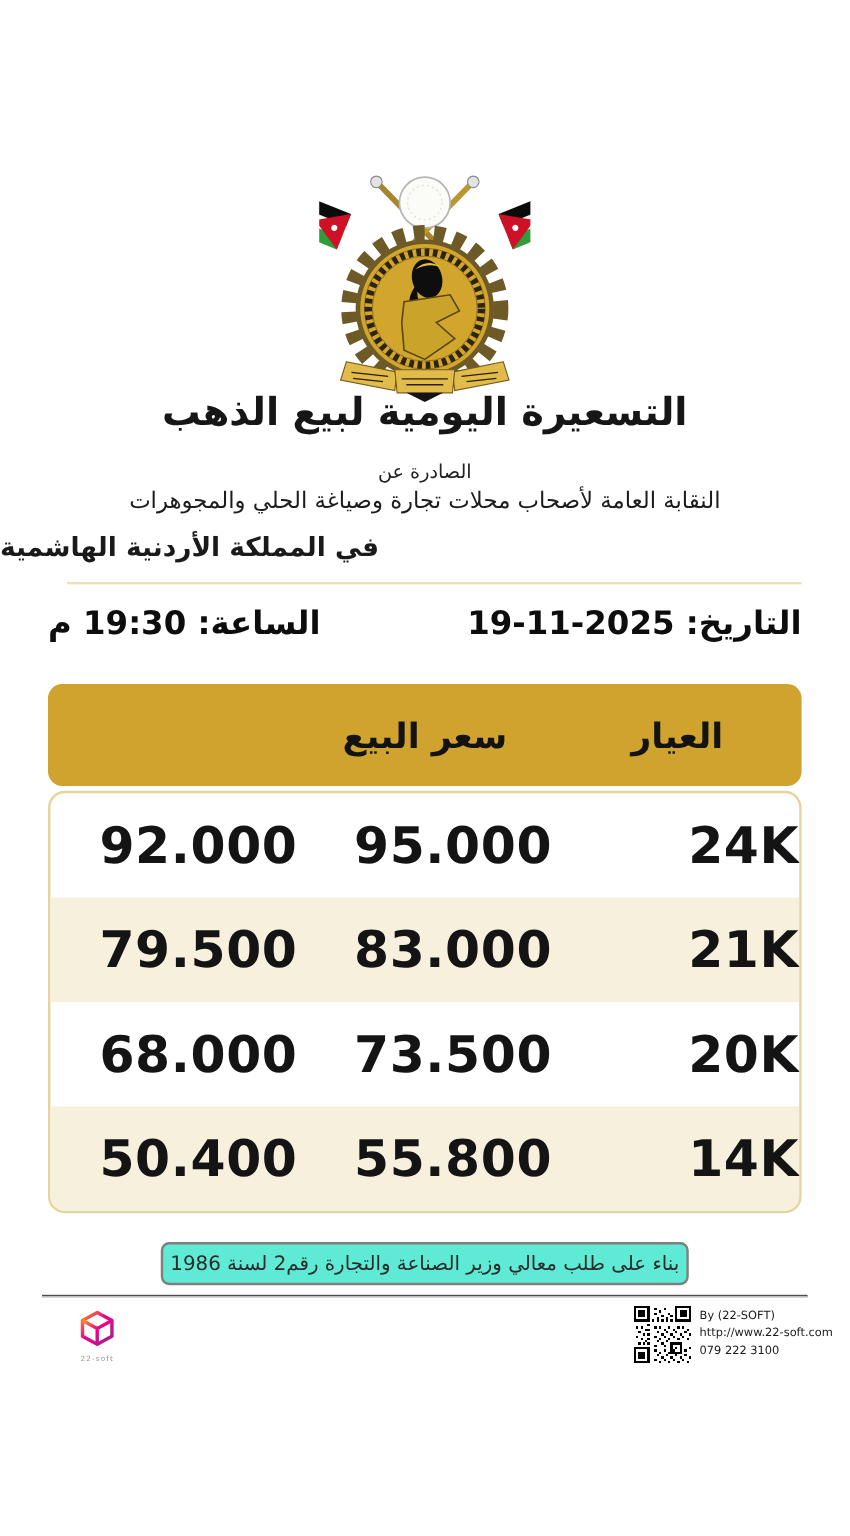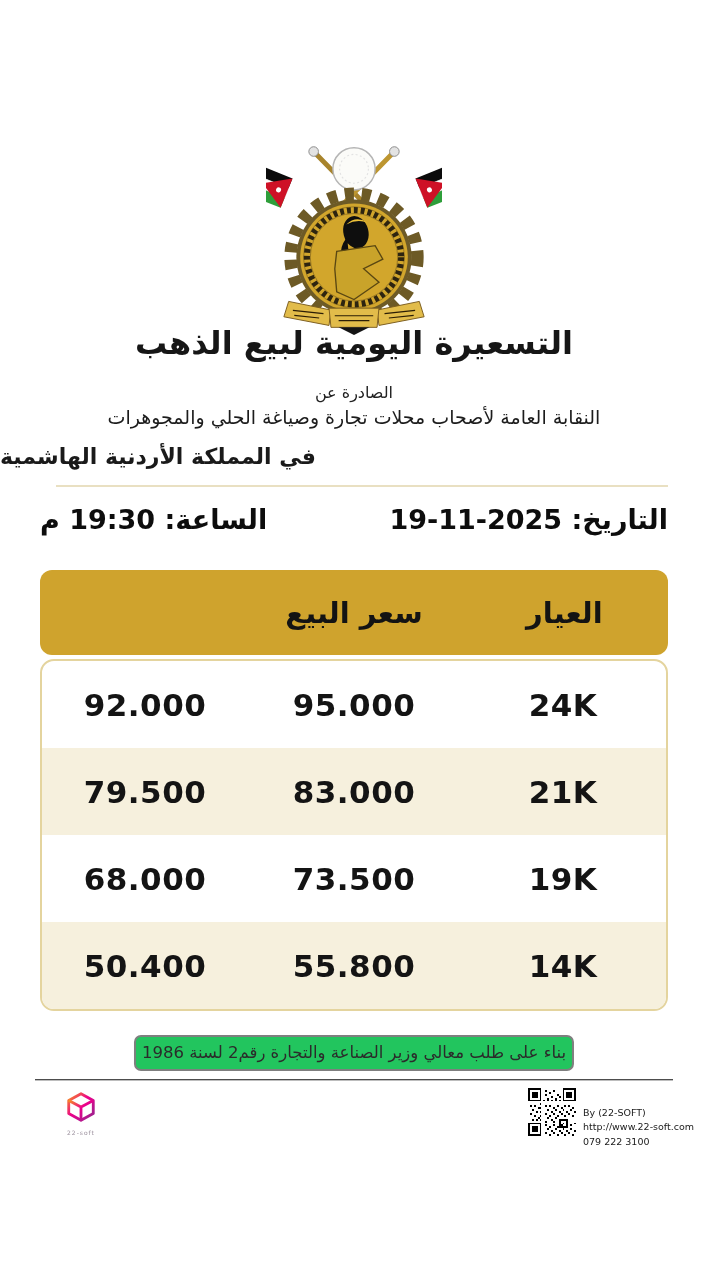--- a/index.html
+++ b/index.html
@@ -28,31 +28,31 @@
   .thead { top:570px; left:40px; right:40px; height:85px; background:#CFA32D; border-radius:12px;
            display:grid; grid-template-columns:33% 34% 33%; align-items:center; }
   .thead .hcell { text-align:center; font-size:29px; font-weight:800; color:#131313; }
 
   
   .tbody { top:659px; left:40px; right:40px; height:352px; background:#fff;
            border:2px solid #E4D49E; border-radius:14px; overflow:hidden;
            display:grid; grid-template-rows:repeat(4,1fr); }
   .trow  { display:grid; grid-template-columns:33% 34% 33%; align-items:center; }
   .trow:nth-child(even) { background:#F6F0DD; }
-  .tcell { text-align:center; font-size:31px; font-weight:800; color:#141414; letter-spacing:0.5px; }
+  .tcell { text-align:right; font-size:42px; font-weight:800; color:#141414; letter-spacing:0.5px; }
 
   
   .note { top:1035px; left:50%; transform:translateX(-50%); white-space:nowrap;
           border:2px solid #7F7F7F; border-radius:7px; padding:6px 6px 7px;
-          font-size:16.5px; color:#2b2b2b; background:#22c55e;text-align:center; }
+          font-size:16.5px; color:#2b2b2b; background:#5eead4;text-align:center; }
 
   
   .footrule { top:1079px; left:35px; right:35px; height:2px; background:#4d4d4d; border-bottom:1px solid #bdbdbd; }
   .qrblock  { top:1088px; left:528px; direction:ltr; display:flex; gap:7px; align-items:flex-start; }
-  .qrtext   { font-size:9.5px; line-height:1.5; color:#1a1a1a; padding-top:2px;margin-top:16px; }
+  .qrtext   { font-size:9.5px; line-height:1.5; color:#1a1a1a; padding-top:2px; }
   .cubeblock{ top:1090px; left:56px; width:50px; text-align:center; direction:ltr; }
   .cubecap  { font-size:6px; color:#9a8f9c; letter-spacing:1px; margin-top:1px; }
 </style>
 </head>
 <body>
 
 <div class="abs emblem">
   <svg viewBox="0 0 180 204" width="176" height="196">
 
     <g>
@@ -145,21 +145,21 @@
     <div class="tcell">24K</div>
     <div class="tcell">95.000</div>
     <div class="tcell">92.000</div>
   </div>
   <div class="trow">
     <div class="tcell">21K</div>
     <div class="tcell">83.000</div>
     <div class="tcell">79.500</div>
   </div>
   <div class="trow">
-    <div class="tcell">19K</div>
+    <div class="tcell">20K</div>
     <div class="tcell">73.500</div>
     <div class="tcell">68.000</div>
   </div>
   <div class="trow">
     <div class="tcell">14K</div>
     <div class="tcell">55.800</div>
     <div class="tcell">50.400</div>
   </div>
 </div>
 

